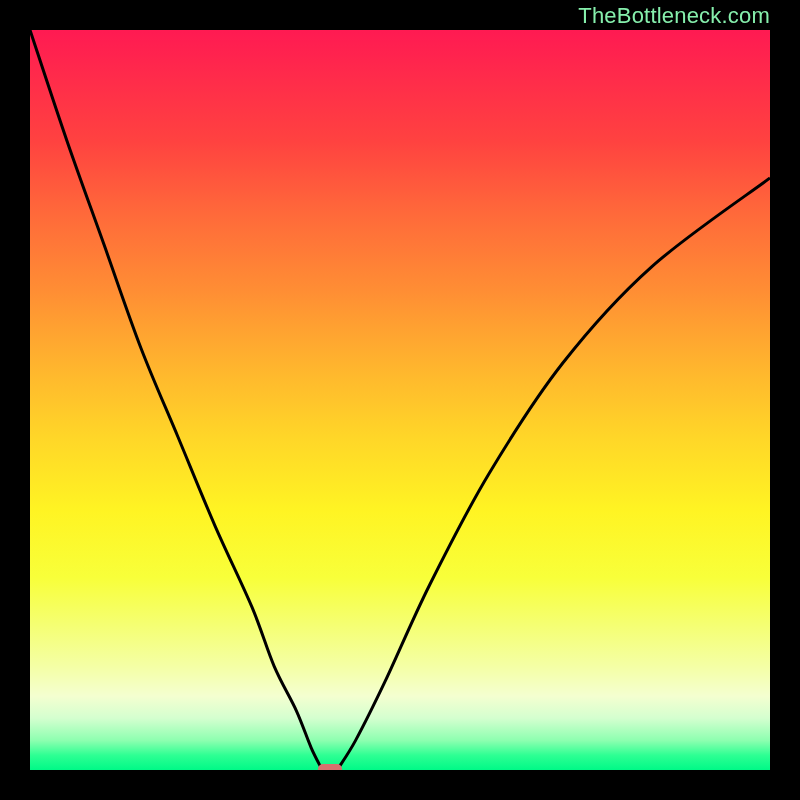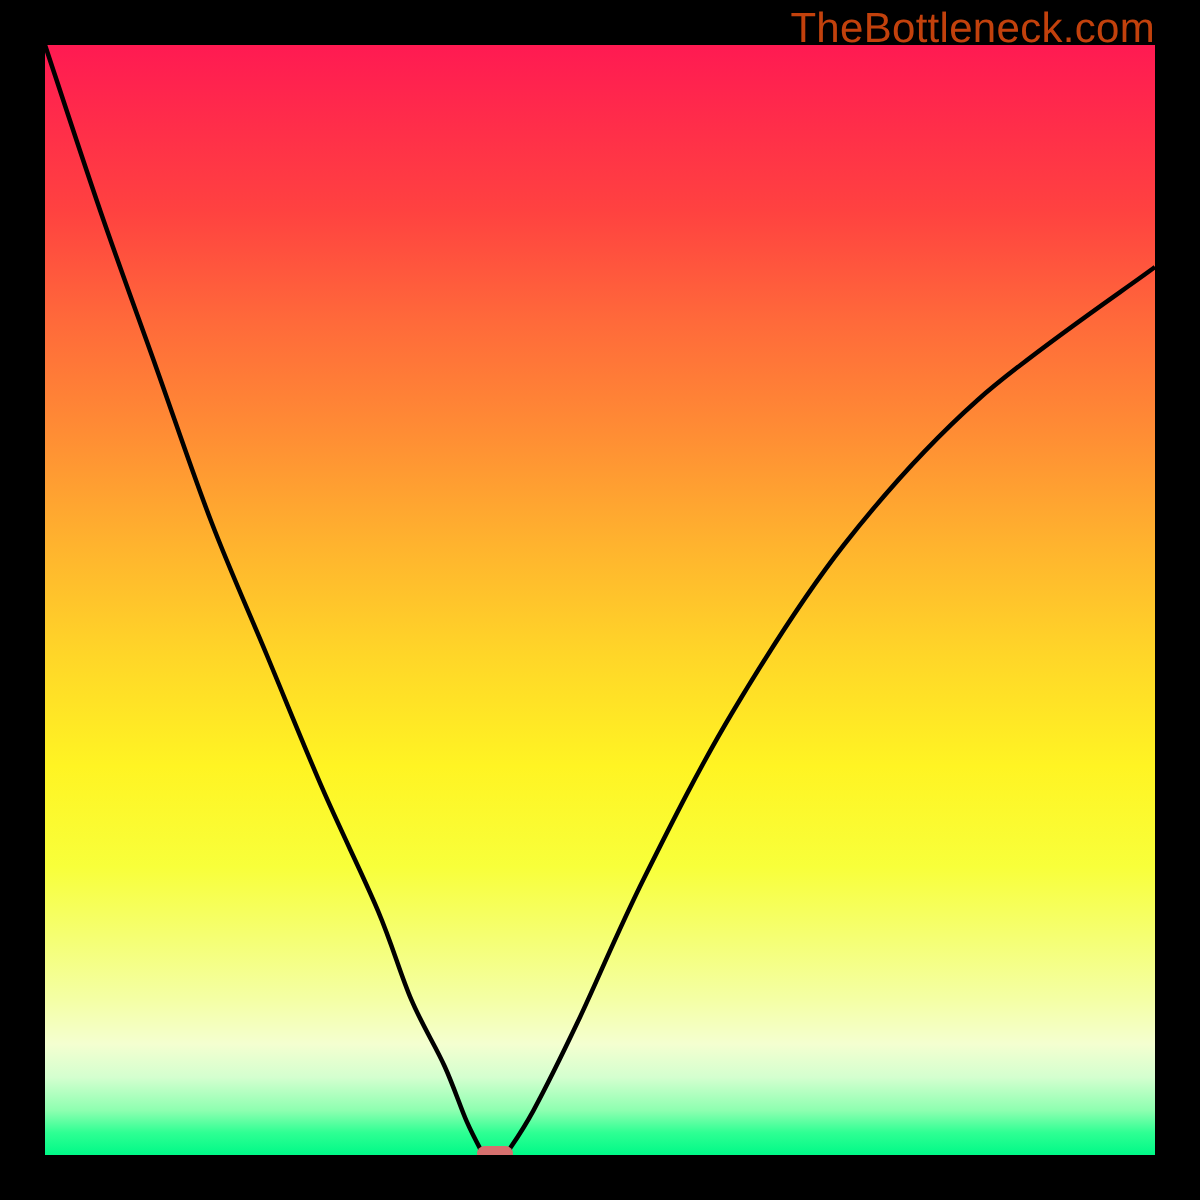--- a/index.html
+++ b/index.html
@@ -52,22 +52,22 @@
     position: absolute;
     width: 24px;
     height: 10px;
     background: #d6706e;
     border-radius: 5px;
   }
   .watermark {
     position: absolute;
     top: 3px;
     right: 30px;
-    color: #c2410c;
-    font-size: 28px;
+    color: #86efac;
+    font-size: 22px;
     letter-spacing: 0.2px;
   }
 </style>
 </head>
 <body>
 
 <div class="watermark">TheBottleneck.com</div>
 
 <div class="frame">
   <div class="gradient"></div>

